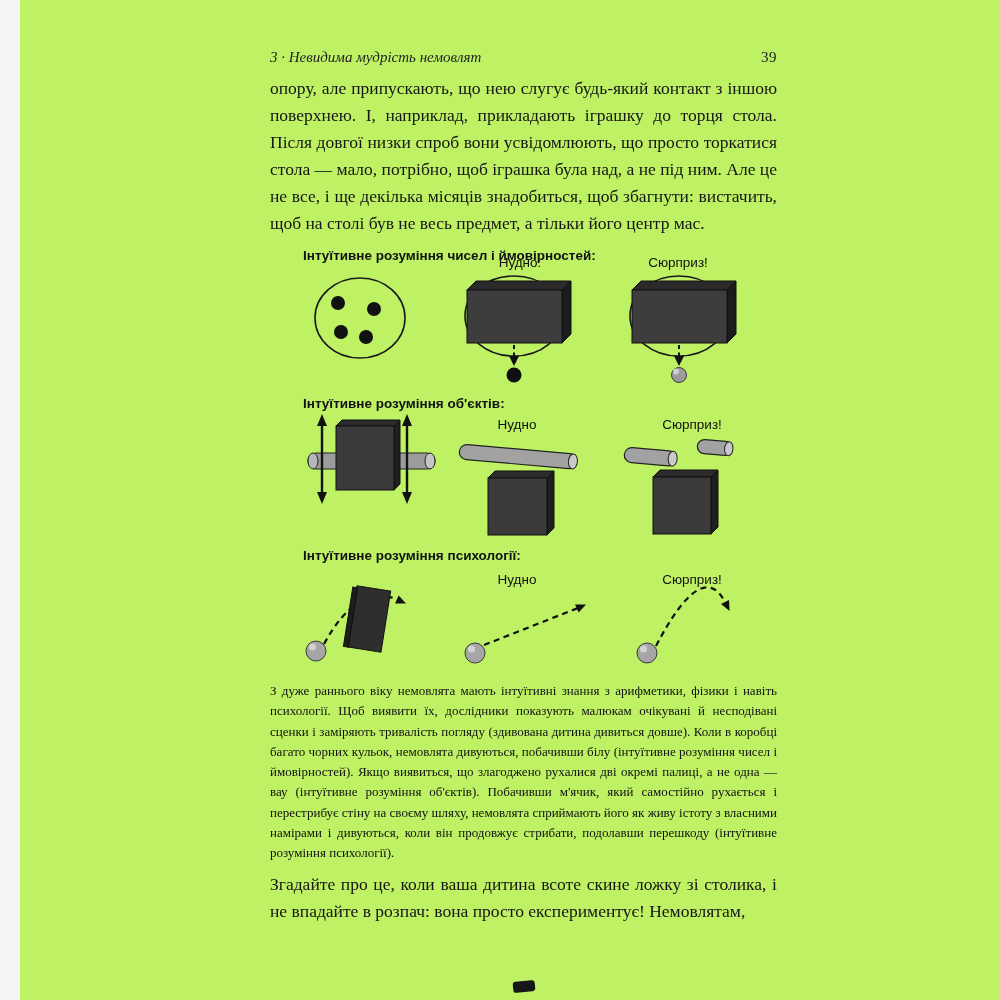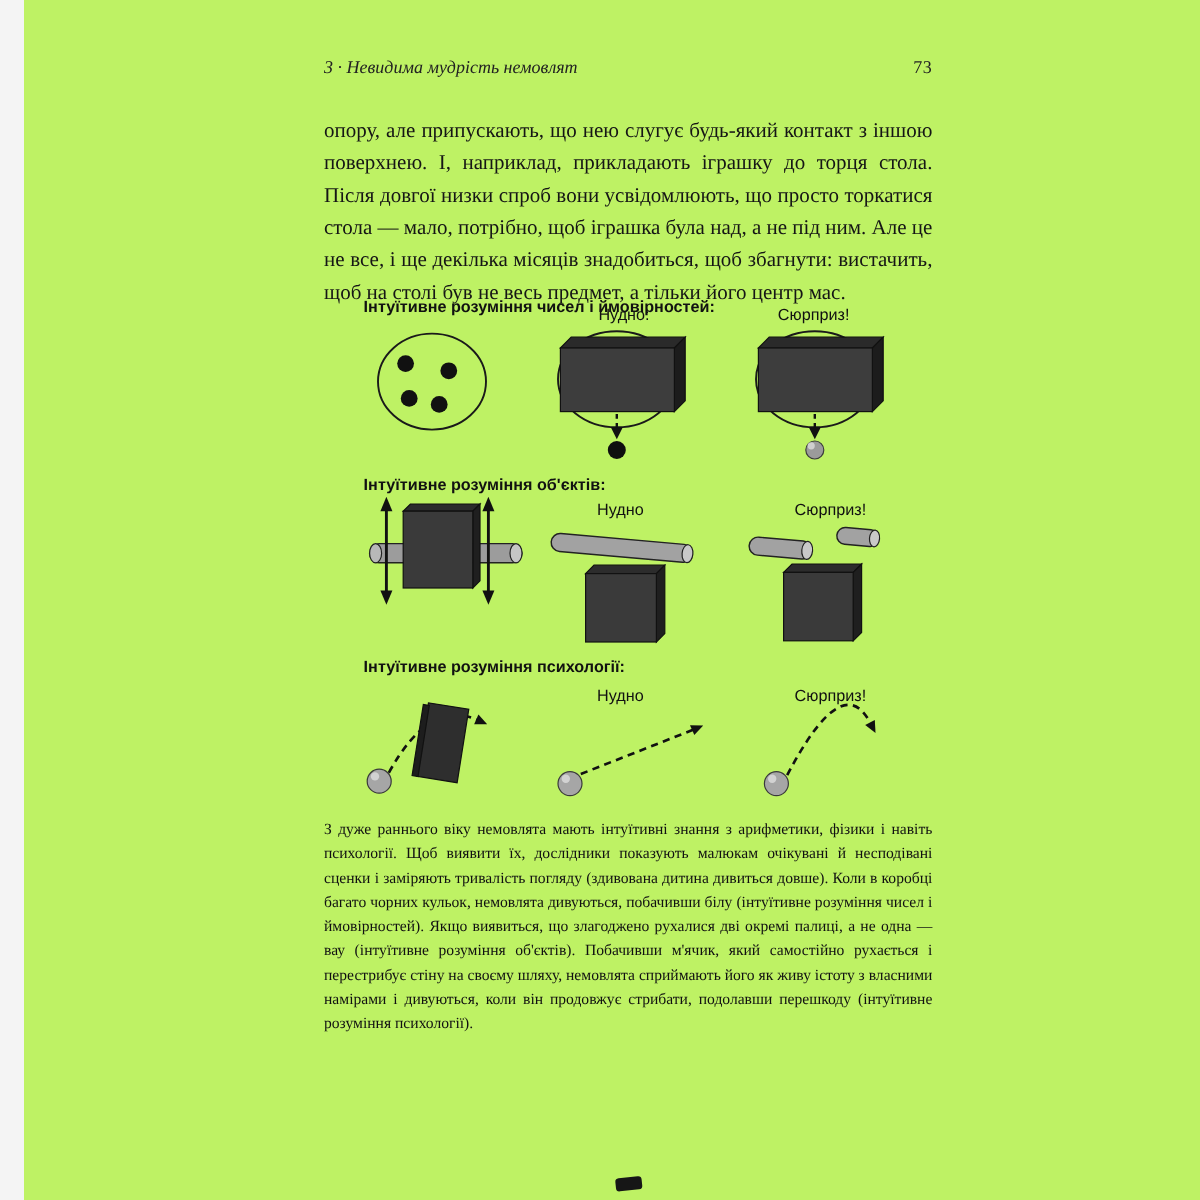--- a/index.html
+++ b/index.html
@@ -8,21 +8,21 @@
   .page { position:relative; width:1000px; height:1000px; background:#bef264; overflow:hidden;margin-left:20px; }
 
   .running-head { position:absolute; left:250px; top:49px; width:507px;
     display:flex; justify-content:space-between; align-items:baseline;
     font-size:15px; color:#222; }
   .running-title { font-style:italic; }
   .page-number { font-style:normal; letter-spacing:.5px; }
 
   .para { position:absolute; left:250px; width:507px; font-size:17.5px;
     line-height:27px; text-align:justify; color:#151515; }
-  .para-top { top:95px; }
+  .para-top { top:75px; }
   .para-bottom { top:871px; }
 
   .fig { position:absolute; left:250px; }
   .fig-caption { position:absolute; left:250px; top:681px; width:507px;
     font-family:Liberation Serif, serif; font-size:13px; line-height:20.3px;
     text-align:justify; color:#111; }
 
   svg text { font-family:"Liberation Sans", sans-serif; fill:#111; }
   .fig-title-text { font-weight:bold; font-size:13.5px; }
   .fig-label { font-size:13.5px; }
@@ -30,21 +30,21 @@
   .bottom-mark { position:absolute; left:493px; top:981px; width:22px; height:11px;
     background:#161616; border-radius:3px; transform:rotate(-6deg); }
 </style>
 </head>
 <body>
 
 <div class="page">
 
   <div class="running-head">
     <span class="running-title">3 · Невидима мудрість немовлят</span>
-    <span class="page-number">73</span>
+    <span class="page-number">39</span>
   </div>
 
   <p class="para para-top">опору, але припускають, що нею слугує будь-який контакт з іншою поверхнею. І, наприклад, прикладають іграшку до торця стола. Після довгої низки спроб вони усвідомлюють, що просто торкатися стола — мало, потрібно, щоб іграшка була над, а не під ним. Але це не все, і ще декілька місяців знадобиться, щоб збагнути: вистачить, щоб на столі був не весь предмет, а тільки його центр мас.</p>
 
   <svg class="fig" style="top:246px" width="507" height="146" viewBox="0 0 507 146">
     <text class="fig-title-text" x="33" y="14">Інтуїтивне розуміння чисел і ймовірностей:</text>
     <text class="fig-label" x="250" y="21" text-anchor="middle">Нудно:</text>
     <text class="fig-label" x="408" y="21" text-anchor="middle">Сюрприз!</text>
 
     <g>
@@ -152,16 +152,17 @@
     <g>
       <path d="M 386,100 Q 432,12 455,56" fill="none" stroke="#111" stroke-width="2.2" stroke-dasharray="6 4.5"></path>
       <polygon points="459.6,64.9 451,58.1 459,54" fill="#111"></polygon>
       <circle cx="377" cy="107" r="10" fill="#a6a6a6" stroke="#3a3a3a" stroke-width="1"></circle>
       <circle cx="373.5" cy="103" r="3.5" fill="#d2d2d2"></circle>
     </g>
   </svg>
 
   <p class="fig-caption">З дуже раннього віку немовлята мають інтуїтивні знання з арифметики, фізики і навіть психології. Щоб виявити їх, дослідники показують малюкам очікувані й несподівані сценки і заміряють тривалість погляду (здивована дитина дивиться довше). Коли в коробці багато чорних кульок, немовлята дивуються, побачивши білу (інтуїтивне розуміння чисел і ймовірностей). Якщо виявиться, що злагоджено рухалися дві окремі палиці, а не одна — вау (інтуїтивне розуміння об'єктів). Побачивши м'ячик, який самостійно рухається і перестрибує стіну на своєму шляху, немовлята сприймають його як живу істоту з власними намірами і дивуються, коли він продовжує стрибати, подолавши перешкоду (інтуїтивне розуміння психології).</p>
 
+  <p class="para para-bottom">Згадайте про це, коли ваша дитина всоте скине ложку зі столика, і не впадайте в розпач: вона просто експериментує! Немовлятам,</p>
 
   <div class="bottom-mark"></div>
 
 </div>
 
 </body></html>

